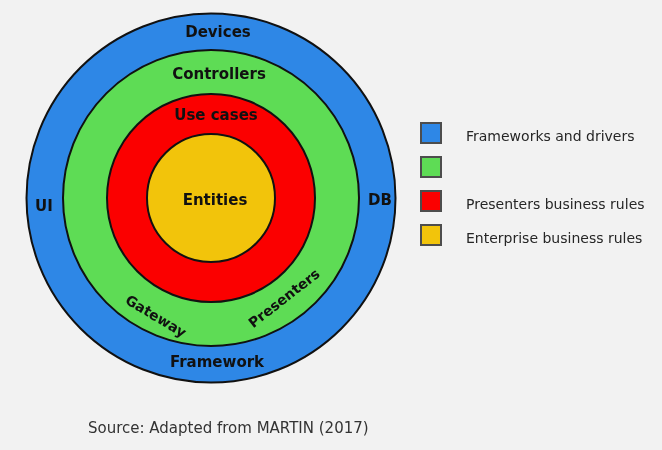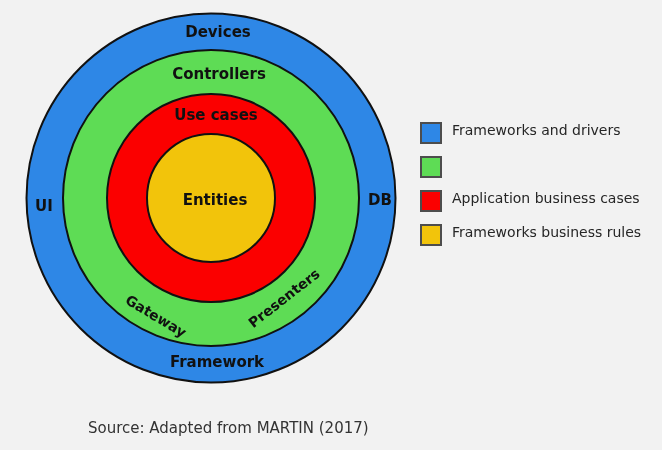--- a/index.html
+++ b/index.html
@@ -29,22 +29,22 @@
   .legend {
     position: absolute;
     left: 420px;
     top: 122px;
     display: flex;
     flex-direction: column;
     gap: 12px;
   }
   .legend-row {
     display: flex;
-    align-items: flex-start;
-    gap: 10px;
+    align-items: flex-end;
+    gap: 24px;
     height: 22px;
   }
   .legend-swatch {
     width: 22px;
     height: 22px;
     box-sizing: border-box;
     border: 2px solid #4D4D4D;
     flex: 0 0 auto;
   }
   .legend-label {
@@ -89,23 +89,23 @@
   <div class="legend" id="legend">
       <div class="legend-row">
         <div class="legend-swatch" style="background: rgb(46, 135, 230); border-color: rgb(77, 77, 77);"></div>
         <span class="legend-label">Frameworks and drivers</span>
       </div>
       <div class="legend-row">
         <div class="legend-swatch" style="background: rgb(94, 220, 85); border-color: rgb(77, 77, 77);"></div>
       </div>
       <div class="legend-row">
         <div class="legend-swatch" style="background: rgb(251, 0, 0); border-color: rgb(77, 77, 77);"></div>
-        <span class="legend-label">Application business cases</span>
+        <span class="legend-label">Presenters business rules</span>
       </div>
       <div class="legend-row">
         <div class="legend-swatch" style="background: rgb(242, 196, 11); border-color: rgb(77, 77, 77);"></div>
-        <span class="legend-label">Frameworks business rules</span>
+        <span class="legend-label">Enterprise business rules</span>
       </div>
     </div>
 
   <div class="source-note">Source: Adapted from MARTIN (2017)</div>
 
 </div>
 
 </body></html>

